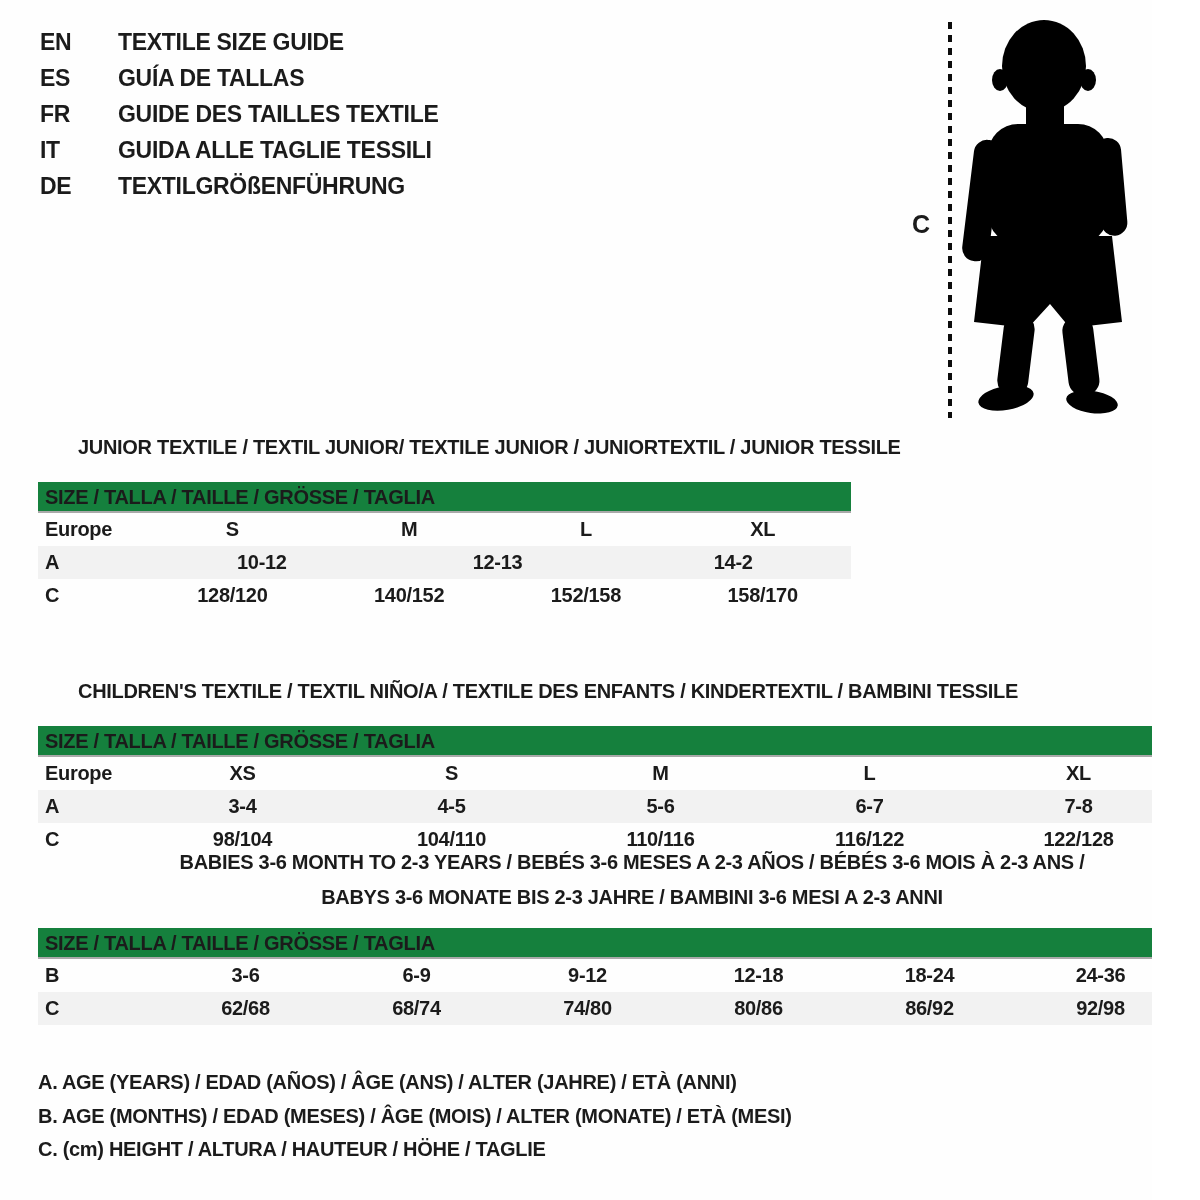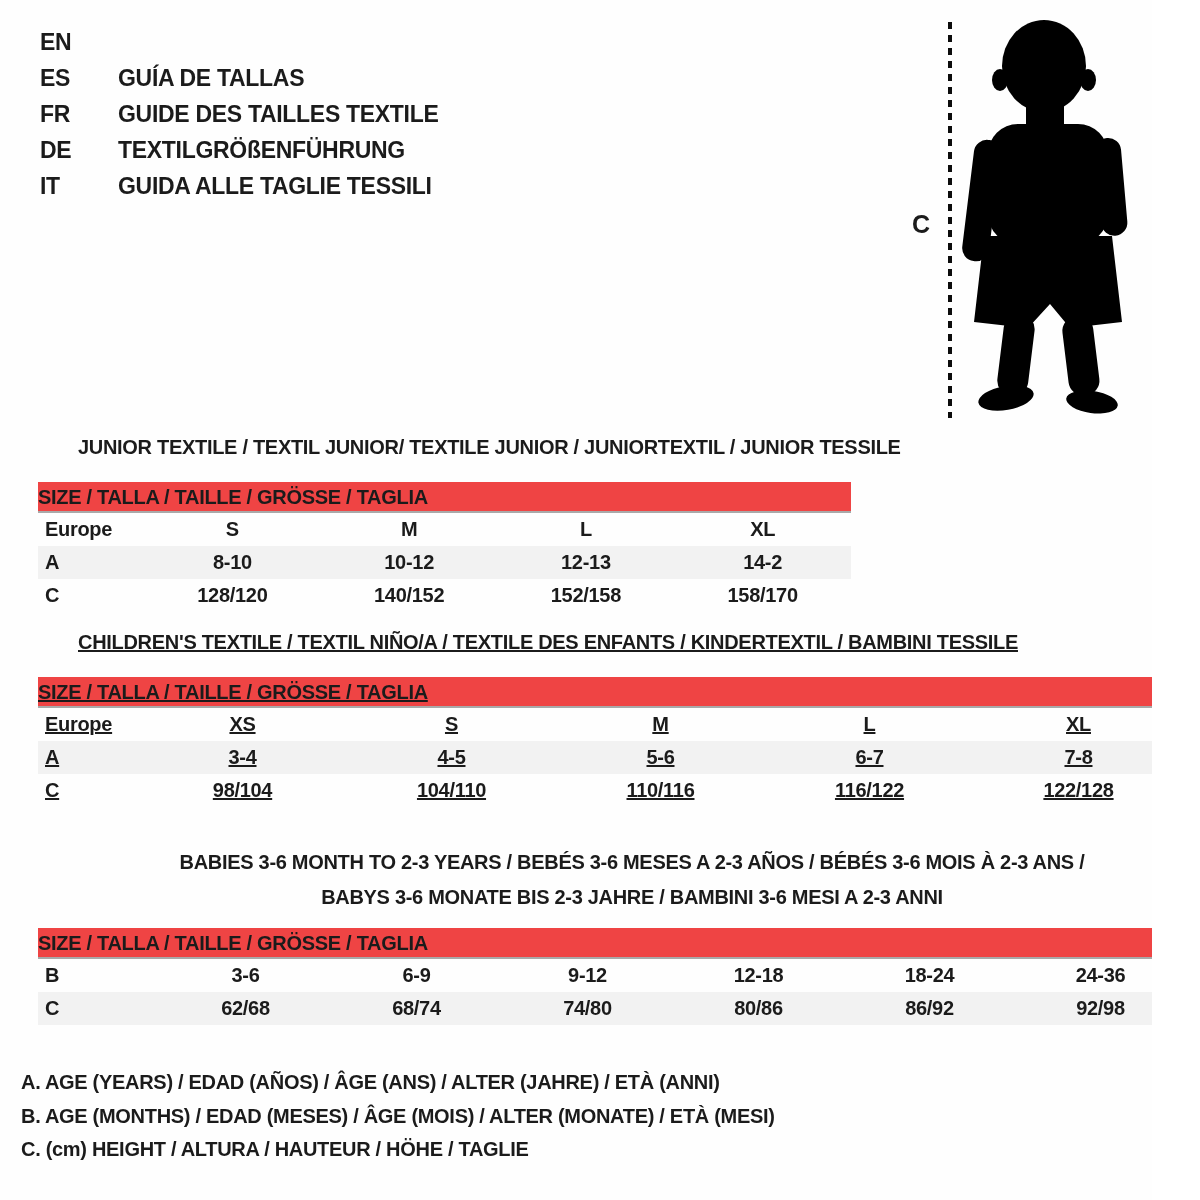--- a/index.html
+++ b/index.html
@@ -16,69 +16,70 @@
   .figure{position:absolute;left:910px;top:14px;width:240px;height:410px;}
   .c-label{position:absolute;left:2px;top:196px;font-size:25px;}
   .dash-line{
     position:absolute;left:38px;top:8px;width:4px;height:396px;
     background:repeating-linear-gradient(to bottom,#0c0c0c 0 7px,transparent 7px 13px);
   }
   .figure svg{position:absolute;left:52px;top:2px;}
   
   .sec{position:absolute;left:38px;}
   .sec[data-sec="0"]{top:434px;}
-  .sec[data-sec="1"]{top:629px;text-decoration:underline;}
+  .sec[data-sec="1"]{top:678px;}
   .sec[data-sec="2"]{top:845px;}
   .sec-title div{font-size:20px;line-height:26px;margin-left:40px;}
   .sec[data-sec="2"] .sec-title div{line-height:35px;text-align:center;}
   .sec[data-sec="0"] .sec-title{margin-bottom:22px;}
   .sec[data-sec="1"] .sec-title{margin-bottom:22px;}
   .sec[data-sec="2"] .sec-title{margin-bottom:13px;}
   .size-bar{
-    height:31px;line-height:31px;background:#ef4444;border-bottom:2px solid #a9a9a9;
-    font-size:20px;box-sizing:border-box;
+    height:31px;line-height:31px;background:#15803d;border-bottom:2px solid #a9a9a9;
+    font-size:20px;padding-left:7px;box-sizing:border-box;
   }
   .sec[data-sec="0"] .size-bar,.sec[data-sec="0"] .t-row{width:813px;}
   .sec[data-sec="1"] .size-bar,.sec[data-sec="1"] .t-row{width:1145px;}
   .sec[data-sec="2"] .size-bar,.sec[data-sec="2"] .t-row{width:1148px;}
   .t-row{display:flex;height:33px;line-height:33px;font-size:20px;align-items:center;}
   .t-row.shaded{background:#f2f2f2;}
   .t-lab{flex:0 0 auto;padding-left:7px;box-sizing:border-box;}
   .sec[data-sec="0"] .t-lab{width:106px;}
   .sec[data-sec="1"] .t-lab{width:100px;}
   .sec[data-sec="2"] .t-lab{width:122px;}
   .t-cell{flex:1 1 0;text-align:center;}
   
-  .legend{position:absolute;left:21px;top:1066px;}
+  .legend{position:absolute;left:38px;top:1066px;}
   .legend div{font-size:20px;line-height:33.5px;}
 </style>
 </head>
 <body>
 
 <div class="page">
 
   <div class="lang-block" id="lang-block">
       <div class="lang-row">
         <span class="lang-code">EN</span>
+        <span class="lang-name">TEXTILE SIZE GUIDE</span>
       </div>
       <div class="lang-row">
         <span class="lang-code">ES</span>
         <span class="lang-name">GUÍA DE TALLAS</span>
       </div>
       <div class="lang-row">
         <span class="lang-code">FR</span>
         <span class="lang-name">GUIDE DES TAILLES TEXTILE</span>
       </div>
       <div class="lang-row">
+        <span class="lang-code">IT</span>
+        <span class="lang-name">GUIDA ALLE TAGLIE TESSILI</span>
+      </div>
+      <div class="lang-row">
         <span class="lang-code">DE</span>
         <span class="lang-name">TEXTILGRÖßENFÜHRUNG</span>
-      </div>
-      <div class="lang-row">
-        <span class="lang-code">IT</span>
-        <span class="lang-name">GUIDA ALLE TAGLIE TESSILI</span>
       </div>
     </div>
 
   <div class="figure">
     <div class="c-label">C</div>
     <div class="dash-line"></div>
     <svg width="172" height="400" viewBox="0 0 172 400" aria-hidden="true">
       <g fill="#000000">
         <ellipse cx="82" cy="50" rx="42" ry="46"></ellipse>
         <ellipse cx="38" cy="64" rx="8" ry="11"></ellipse>
@@ -103,21 +104,20 @@
       <div class="size-bar">SIZE / TALLA / TAILLE / GRÖSSE / TAGLIA</div>
       <div class="t-row">
         <div class="t-lab">Europe</div>
         <div class="t-cell">S</div>
         <div class="t-cell">M</div>
         <div class="t-cell">L</div>
         <div class="t-cell">XL</div>
       </div>
       <div class="t-row shaded">
         <div class="t-lab">A</div>
-        <div class="t-cell">8-10</div>
         <div class="t-cell">10-12</div>
         <div class="t-cell">12-13</div>
         <div class="t-cell">14-2</div>
       </div>
       <div class="t-row">
         <div class="t-lab">C</div>
         <div class="t-cell">128/120</div>
         <div class="t-cell">140/152</div>
         <div class="t-cell">152/158</div>
         <div class="t-cell">158/170</div>

